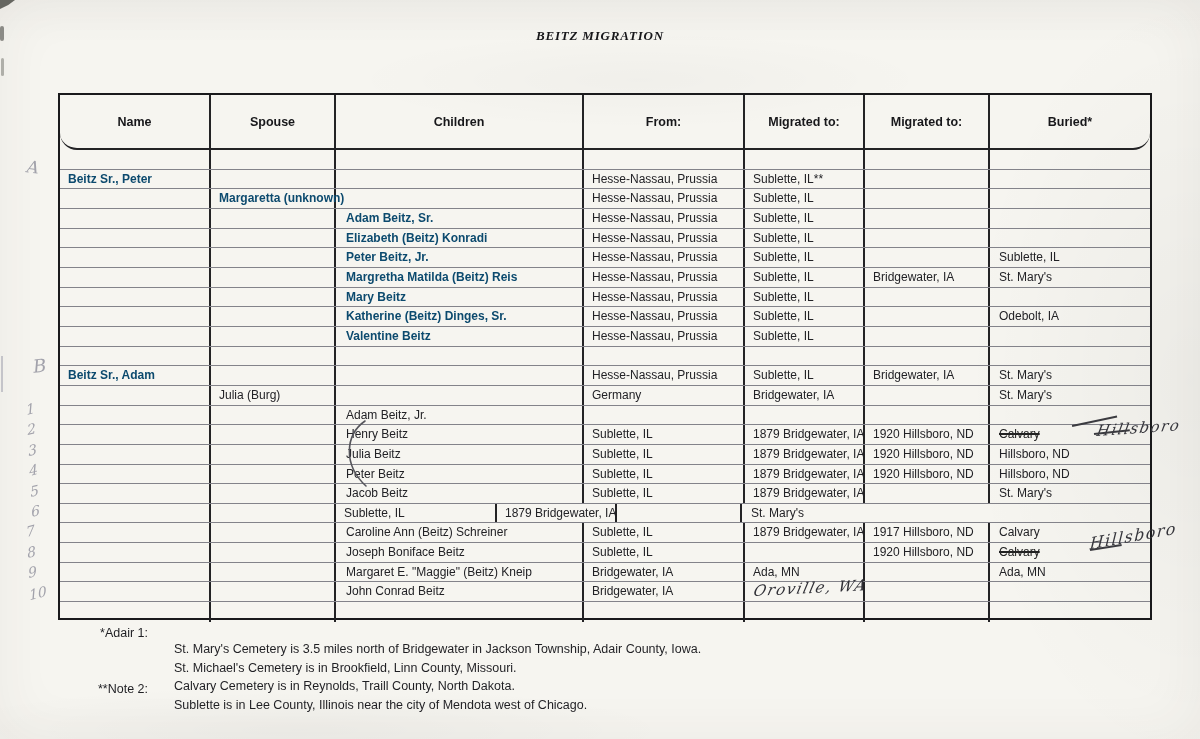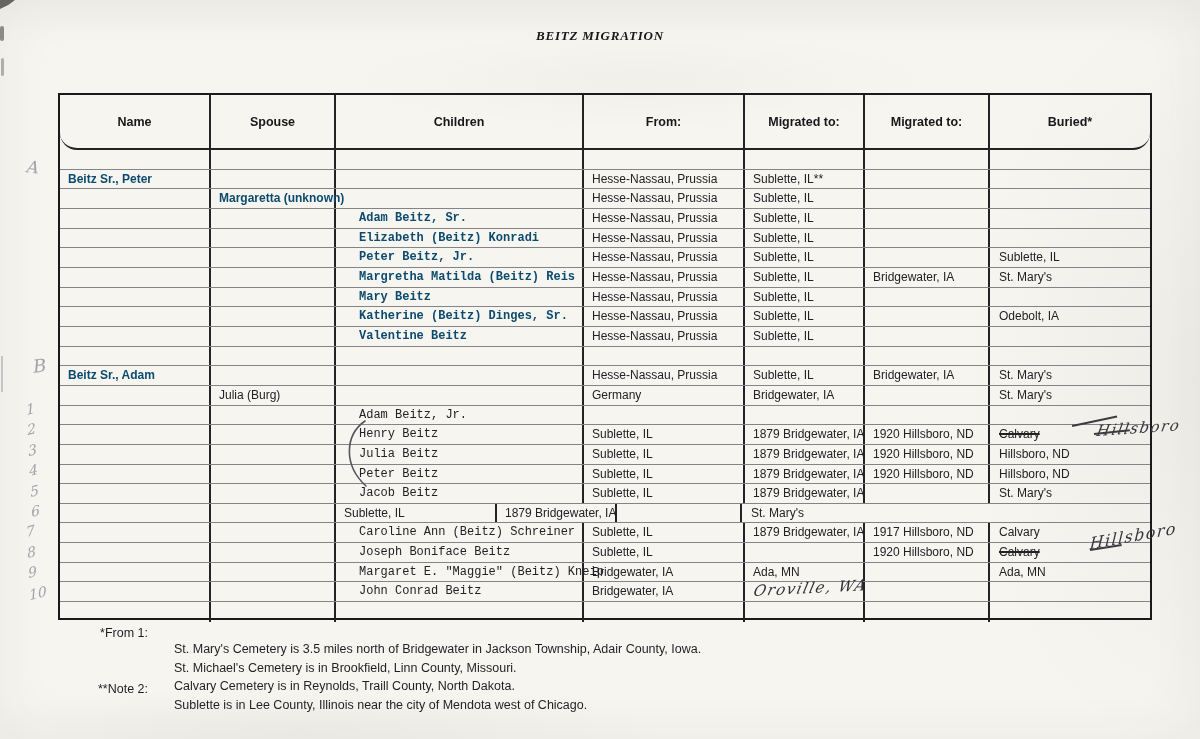--- a/index.html
+++ b/index.html
@@ -34,21 +34,21 @@
   .tr{display:flex;height:19.67px;border-bottom:1px solid #83838a;box-sizing:border-box;}
   .tr:last-child{border-bottom:none;}
   .td{
     font-size:12px;line-height:18.5px;padding-left:8px;
     border-right:2px solid #232325;box-sizing:border-box;
     white-space:nowrap;overflow:visible;color:#222226;
   }
   .c0{width:151px;} .c1{width:125px;} .c2{width:248px;}
   .c3{width:161px;} .c4{width:120px;} .c5{width:125px;}
   .c6{flex:1;border-right:none;}
-  .td.c2{padding-left:23px;font-family:Liberation Mono, monospace;}
+  .td.c2{padding-left:10px;}
   .td.c6{padding-left:9px;}
   .bold{font-weight:bold;color:#0c4a6e;}
   .strike{text-decoration:line-through;text-decoration-thickness:1.8px;color:#222;}
   
   .hand{
     position:absolute;font-family:"DejaVu Serif", serif;font-style:italic;
     color:#36363c;font-size:15px;letter-spacing:1.5px;white-space:nowrap;
     transform-origin:left center;z-index:5;
   }
   .hand1{left:1097px;top:422px;transform:rotate(-4deg) skewX(-14deg);}
@@ -333,21 +333,21 @@
     <span class="pencil num" style="left: 30px; top: 482.6px;">5</span>
     <span class="pencil num" style="left: 31px; top: 503px;">6</span>
     <span class="pencil num" style="left: 26px; top: 523.4px;">7</span>
     <span class="pencil num" style="left: 27px; top: 543.8px;">8</span>
     <span class="pencil num" style="left: 28px; top: 564.2px;">9</span>
     <span class="pencil num" style="left: 29px; top: 584.6px;">10</span>
   </div>
 
 <div class="notes">
     <div class="note-row">
-      <span class="note-label">*From 1:</span>
+      <span class="note-label">*Adair 1:</span>
       <span class="note-text">St. Mary's Cemetery is 3.5 miles north of Bridgewater in Jackson Township, Adair County, Iowa.</span>
     </div>
     <div class="note-row">
       <span class="note-label"></span>
       <span class="note-text">St. Michael's Cemetery is in Brookfield, Linn County, Missouri.</span>
     </div>
     <div class="note-row">
       <span class="note-label"></span>
       <span class="note-text">Calvary Cemetery is in Reynolds, Traill County, North Dakota.</span>
     </div>

